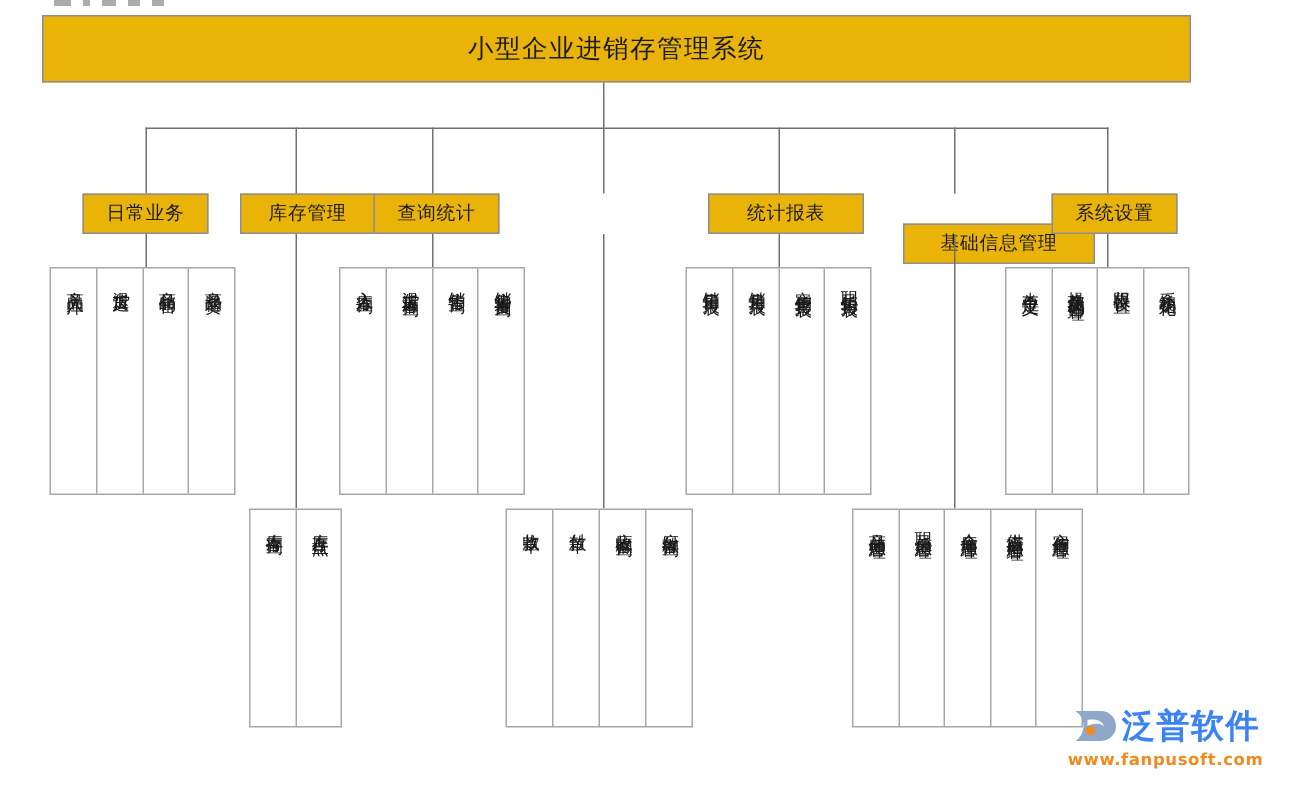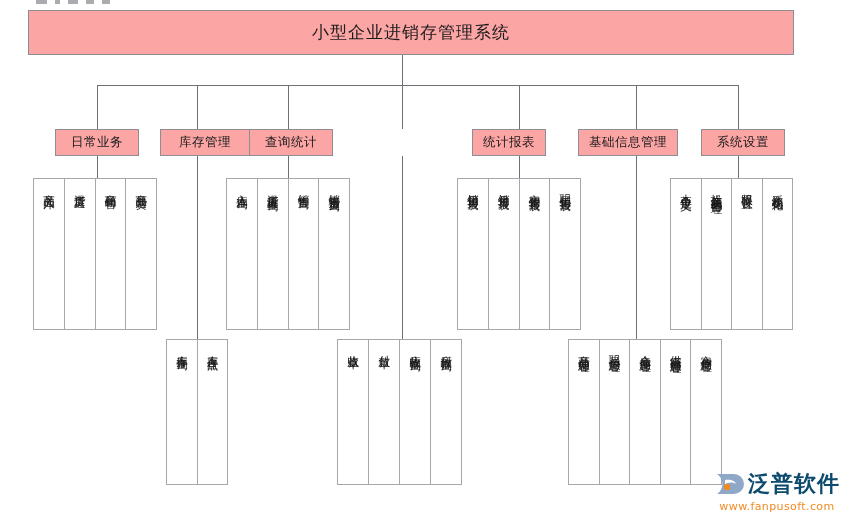--- a/index.html
+++ b/index.html
@@ -10,21 +10,21 @@
     color:#1a1a1a;
     overflow:hidden;
     position:relative;
   }
   #canvas{position:absolute;left:0;top:0;width:860px;height:524px;}
 
   
   .box{
     position:absolute;
     border:1px solid #9a9aa0;
-    background:#fca5a5;
+    background:#eab308;
     box-sizing:border-box;
     display:flex;
     align-items:center;
     justify-content:center;
     text-align:center;
   }
   
   .root{
     left:28px;top:10px;width:766px;height:45px;
     font-size:17px;
@@ -77,25 +77,25 @@
   #watermark{
     position:absolute;right:8px;bottom:4px;
     width:150px;height:58px;
     display:flex;flex-direction:column;align-items:center;justify-content:center;
     user-select:none;
   }
   .wm-row{display:flex;align-items:center;gap:4px;}
   .wm-mark{width:30px;height:28px;position:relative;flex:none;}
   .wm-text{
     font-family:"DejaVu Sans","Liberation Sans",sans-serif;
-    font-weight:bold;font-size:22px;color:#0c4a6e;letter-spacing:1px;
+    font-weight:bold;font-size:22px;color:#3b82f6;letter-spacing:1px;
   }
   .wm-url{
     font-family:"DejaVu Sans","Liberation Sans",sans-serif;
-    font-weight:normal;font-size:11px;color:#f08a22;letter-spacing:.4px;margin-top:1px;
+    font-weight:bold;font-size:11px;color:#f08a22;letter-spacing:.4px;margin-top:1px;
   }
   
   #top-artifact{
     position:absolute;left:36px;top:0px;width:80px;height:4px;
     background:linear-gradient(to right,#8f8f95 0 14%,transparent 14% 24%,#8f8f95 24% 30%,
       transparent 30% 40%,#8f8f95 40% 52%,transparent 52% 62%,#8f8f95 62% 72%,
       transparent 72% 82%,#8f8f95 82% 92%,transparent 92% 100%);
     opacity:.75;
   }
 </style>
@@ -124,24 +124,24 @@
 
   <div class="box l2" style="left:55px;width:84px;">
     <span>日常业务</span>
   </div>
   <div class="box l2" style="left:160px;width:90px;">
     <span>库存管理</span>
   </div>
   <div class="box l2" style="left:249px;width:84px;">
     <span>查询统计</span>
   </div>
-  <div class="box l2" style="left:472px;width:74px;">
+  <div class="box l2" style="left:472px;width:104px;">
     <span>统计报表</span>
   </div>
-  <div class="box l2" style="left:578px;width:100px;">
+  <div class="box l2" style="left:602px;width:128px;margin-top:20px;">
     <span>基础信息管理</span>
   </div>
   <div class="box l2" style="left:701px;width:84px;">
     <span>系统设置</span>
   </div>
 
   <div class="vline" style="left:97px;top:156px;height:23px;"></div>
 
   <div class="vline" style="left:197px;top:156px;height:183px;"></div>
 

